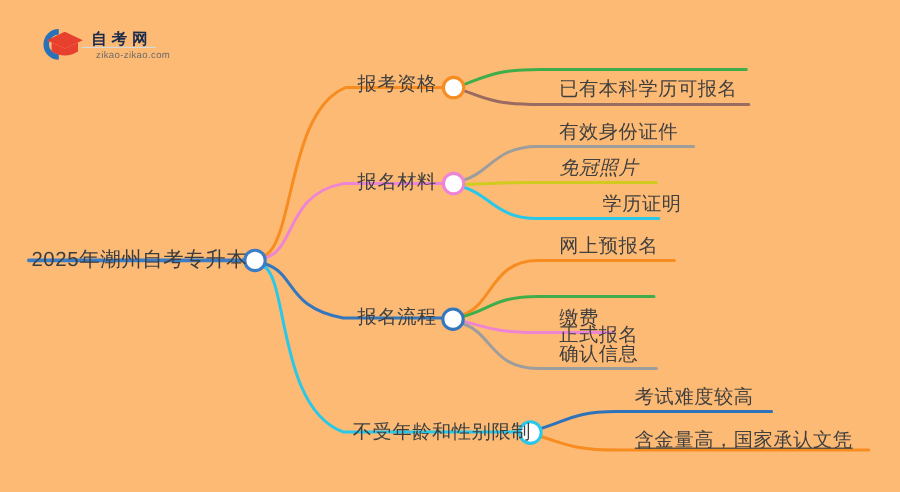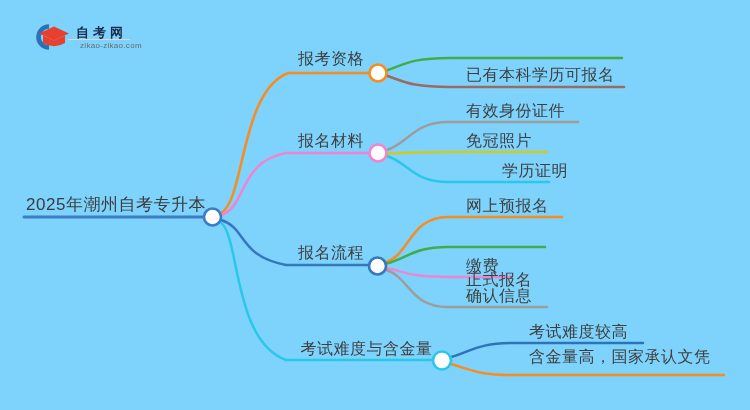--- a/index.html
+++ b/index.html
@@ -1,26 +1,26 @@
 <!DOCTYPE html>
 <html><head>
 <meta charset="utf-8">
 <style>
   html,body{margin:0;padding:0;background:#ffffff;}
   .stage{
-    position:relative;width:750px;height:410px;background:#7dd3fc;
+    position:relative;width:750px;height:410px;background:#fdba74;
     overflow:hidden;font-family:"Liberation Sans","DejaVu Sans",sans-serif;
   }
   .stage svg.lines{position:absolute;left:0;top:0;}
   .lbl{
     position:absolute;color:#3f3f3f;font-size:16px;line-height:19px;
     white-space:nowrap;letter-spacing:0.5px;
   }
-  .lbl.center{text-align:center;}
-  .lbl.root{font-size:17px;font-weight:400;color:#3c3c3c;}
+  .lbl.center{text-align:center;margin-top:12px;}
+  .lbl.root{font-size:17px;font-weight:400;color:#3c3c3c;text-align:right;}
   .logo{position:absolute;left:30px;top:20px;width:110px;height:32px;}
   .logo .icon{position:absolute;left:0;top:2px;}
   .logo .title{
     position:absolute;left:46px;top:4px;width:60px;font-size:13px;font-weight:bold;
     color:#1b2b4d;letter-spacing:4px;white-space:nowrap;
   }
   .logo .divider{position:absolute;left:38px;top:19px;width:62px;height:1px;background:#d8d8d8;}
   .logo .url{position:absolute;left:38px;top:21px;font-size:8px;color:#6b6b6b;letter-spacing:0.3px;white-space:nowrap;margin-left:12px;}
 </style>
 </head>
@@ -67,29 +67,29 @@
     <div class="title">自考网</div>
     <div class="divider"></div>
     <div class="url">zikao-zikao.com</div>
   </div>
 
   <div class="lbl root center" style="left:26px;top:195px;width:180px;">2025年潮州自考专升本</div>
 
   <div class="lbl center" style="left:291px;top:49px;width:80px;">报考资格</div>
   <div class="lbl center" style="left:291px;top:131px;width:80px;">报名材料</div>
   <div class="lbl center" style="left:291px;top:243px;width:80px;">报名流程</div>
-  <div class="lbl center" style="left:294px;top:339px;width:145px;">考试难度与含金量</div>
+  <div class="lbl center" style="left:294px;top:339px;width:145px;">不受年龄和性别限制</div>
 
   <div class="lbl" style="left:466px;top:65px;">已有本科学历可报名</div>
 
   <div class="lbl" style="left:466px;top:101px;">有效身份证件</div>
-  <div class="lbl" style="left:466px;top:131px;">免冠照片</div>
+  <div class="lbl" style="left:466px;top:131px;font-style:italic;">免冠照片</div>
   <div class="lbl" style="left:466px;top:161px;margin-left:36px;">学历证明</div>
 
   <div class="lbl" style="left:466px;top:196px;">网上预报名</div>
   <div class="lbl" style="left:466px;top:226px;margin-top:44px;">正式报名</div>
   <div class="lbl" style="left:466px;top:256px;">缴费</div>
   <div class="lbl" style="left:466px;top:286px;text-align:center;">确认信息</div>
 
   <div class="lbl" style="left:529px;top:322px;">考试难度较高</div>
-  <div class="lbl" style="left:529px;top:347px;">含金量高，国家承认文凭</div>
+  <div class="lbl" style="left:529px;top:358px;text-decoration:underline;">含金量高，国家承认文凭</div>
 
 </div>
 
 </body></html>

